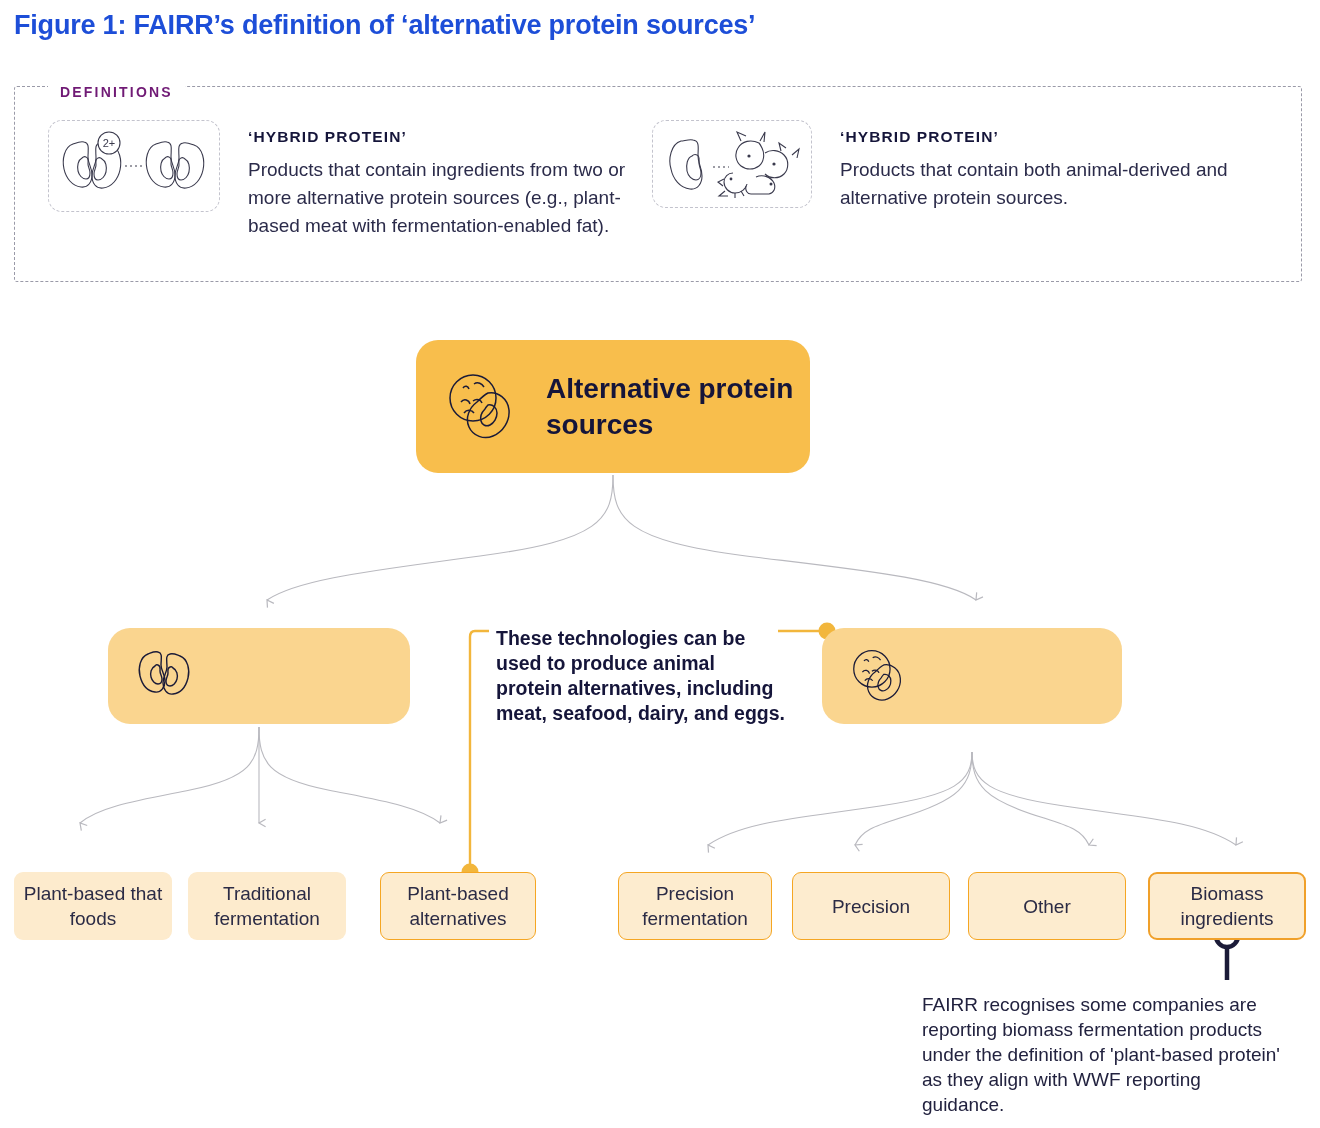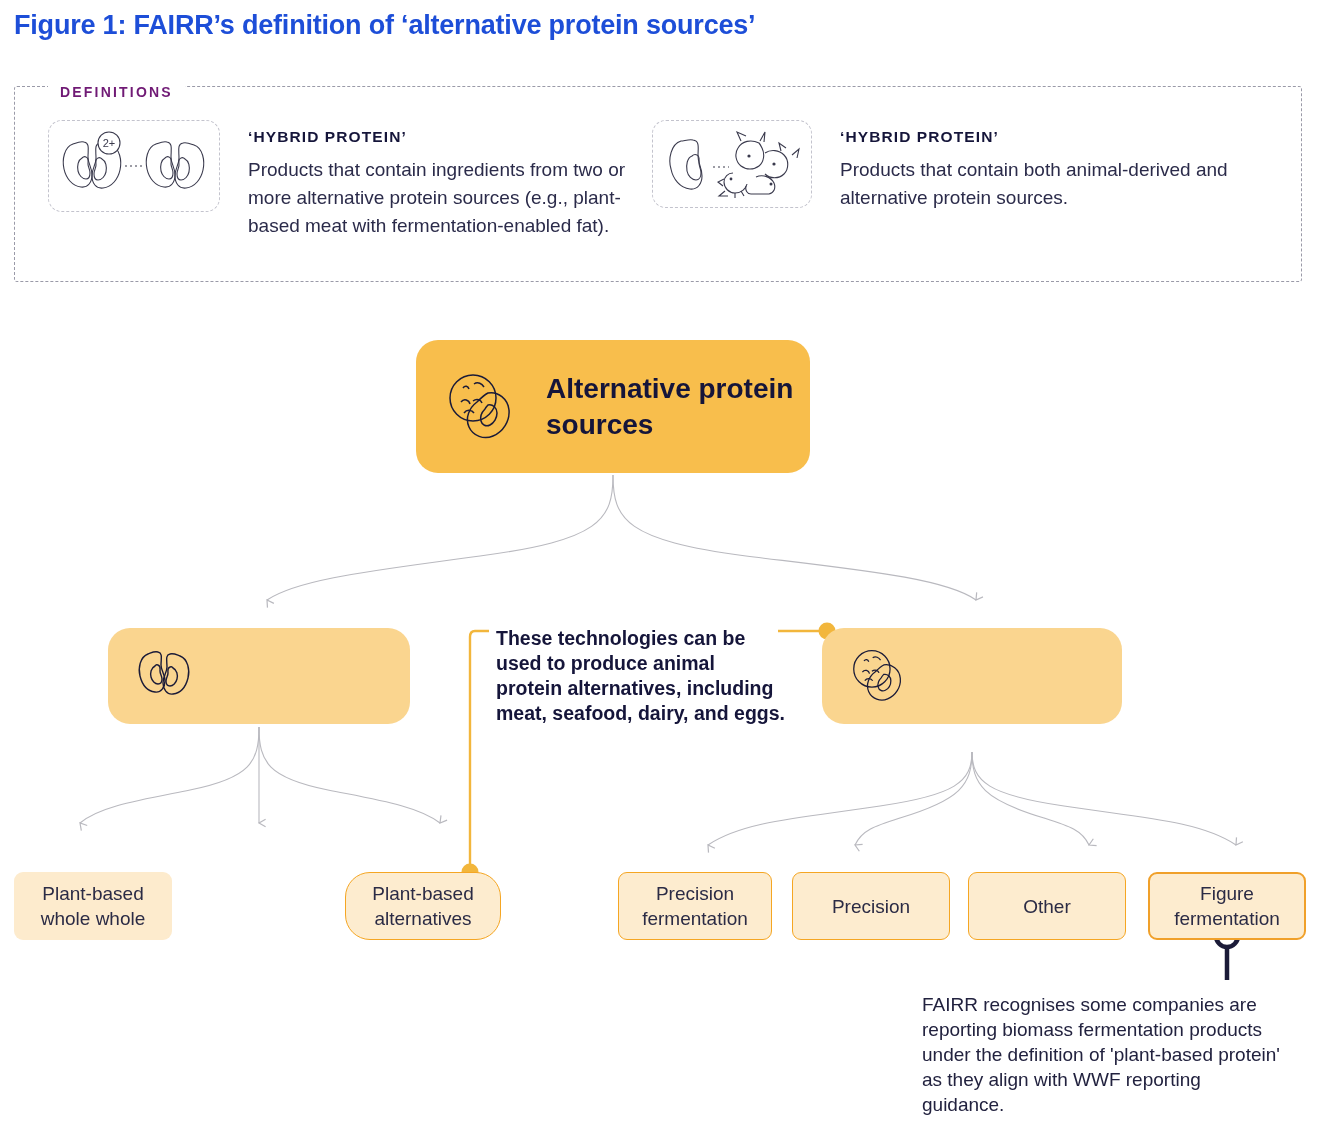--- a/index.html
+++ b/index.html
@@ -77,21 +77,21 @@
   .node-leaf{
     background:#fdebcd;border:1.5px solid transparent;border-radius:9px;
     height:68px;justify-content:center;text-align:center;
     font-size:19px;line-height:25px;color:#2b2b45;font-weight:400;
   }
   .node-leaf.outlined{border-color:#f5a623;background:#fdeccf;}
   .node-leaf.outlined-strong{border:2.5px solid #f0a02a;background:#fdeccf;}
 
   .leaf-1{left:14px;top:872px;width:158px;}
   .leaf-2{left:188px;top:872px;width:158px;}
-  .leaf-3{left:345px;top:872px;width:156px;border-radius:25px;}
+  .leaf-3{left:380px;top:872px;width:156px;}
   .leaf-4{left:618px;top:872px;width:154px;}
   .leaf-5{left:792px;top:872px;width:158px;}
   .leaf-6{left:968px;top:872px;width:158px;}
   .leaf-7{left:1148px;top:872px;width:158px;}
 
   
   .callout-text{
     position:absolute;left:496px;top:626px;width:290px;
     font-size:19.5px;line-height:25px;font-weight:700;color:#15153a;
   }
@@ -232,25 +232,26 @@
         <g fill="none" stroke="#1b1b38" stroke-width="1.6">
           <circle cx="29" cy="29" r="23"></circle>
           <path d="M44 24 c10 -2 20 6 21 17 c1 11 -6 22 -16 26 c-9 4 -20 0 -24 -9 c-4 -9 0 -19 8 -25 c3 -3 7 -7 11 -9 z"></path>
           <path d="M44 36 c5 -1 9 3 9 8 c0 5 -3 10 -7 12 c-4 2 -8 0 -9 -4 c-1 -4 1 -9 4 -12 c1 -2 2 -3 3 -4 z"></path>
           <path d="M19 19 c2 -3 5 -2 6 1 M30 15 c4 -3 8 0 10 3 M17 33 c3 -4 8 -2 9 2 M29 32 c4 -3 8 -1 9 2 M20 44 c3 -4 8 -3 10 0"></path>
         </g>
       </svg>
     </span>
   </div>
 
-  <div class="node node-leaf leaf-1">Plant-based whole whole</div>
+  <div class="node node-leaf leaf-1">Plant-based that foods</div>
+  <div class="node node-leaf leaf-2">Traditional fermentation</div>
   <div class="node node-leaf outlined leaf-3">Plant-based alternatives</div>
 
   <div class="node node-leaf outlined leaf-4">Precision fermentation</div>
   <div class="node node-leaf outlined leaf-5">Precision</div>
   <div class="node node-leaf outlined leaf-6">Other</div>
-  <div class="node node-leaf outlined-strong leaf-7">Figure fermentation</div>
+  <div class="node node-leaf outlined-strong leaf-7">Biomass ingredients</div>
 
   <div class="callout-text">These technologies can be used to produce animal protein alternatives, including meat, seafood, dairy, and eggs.</div>
 
   <div class="footnote">FAIRR recognises some companies are reporting biomass fermentation products under the definition of 'plant-based protein' as they align with WWF reporting guidance.</div>
 
 </div>
 
 </body></html>

